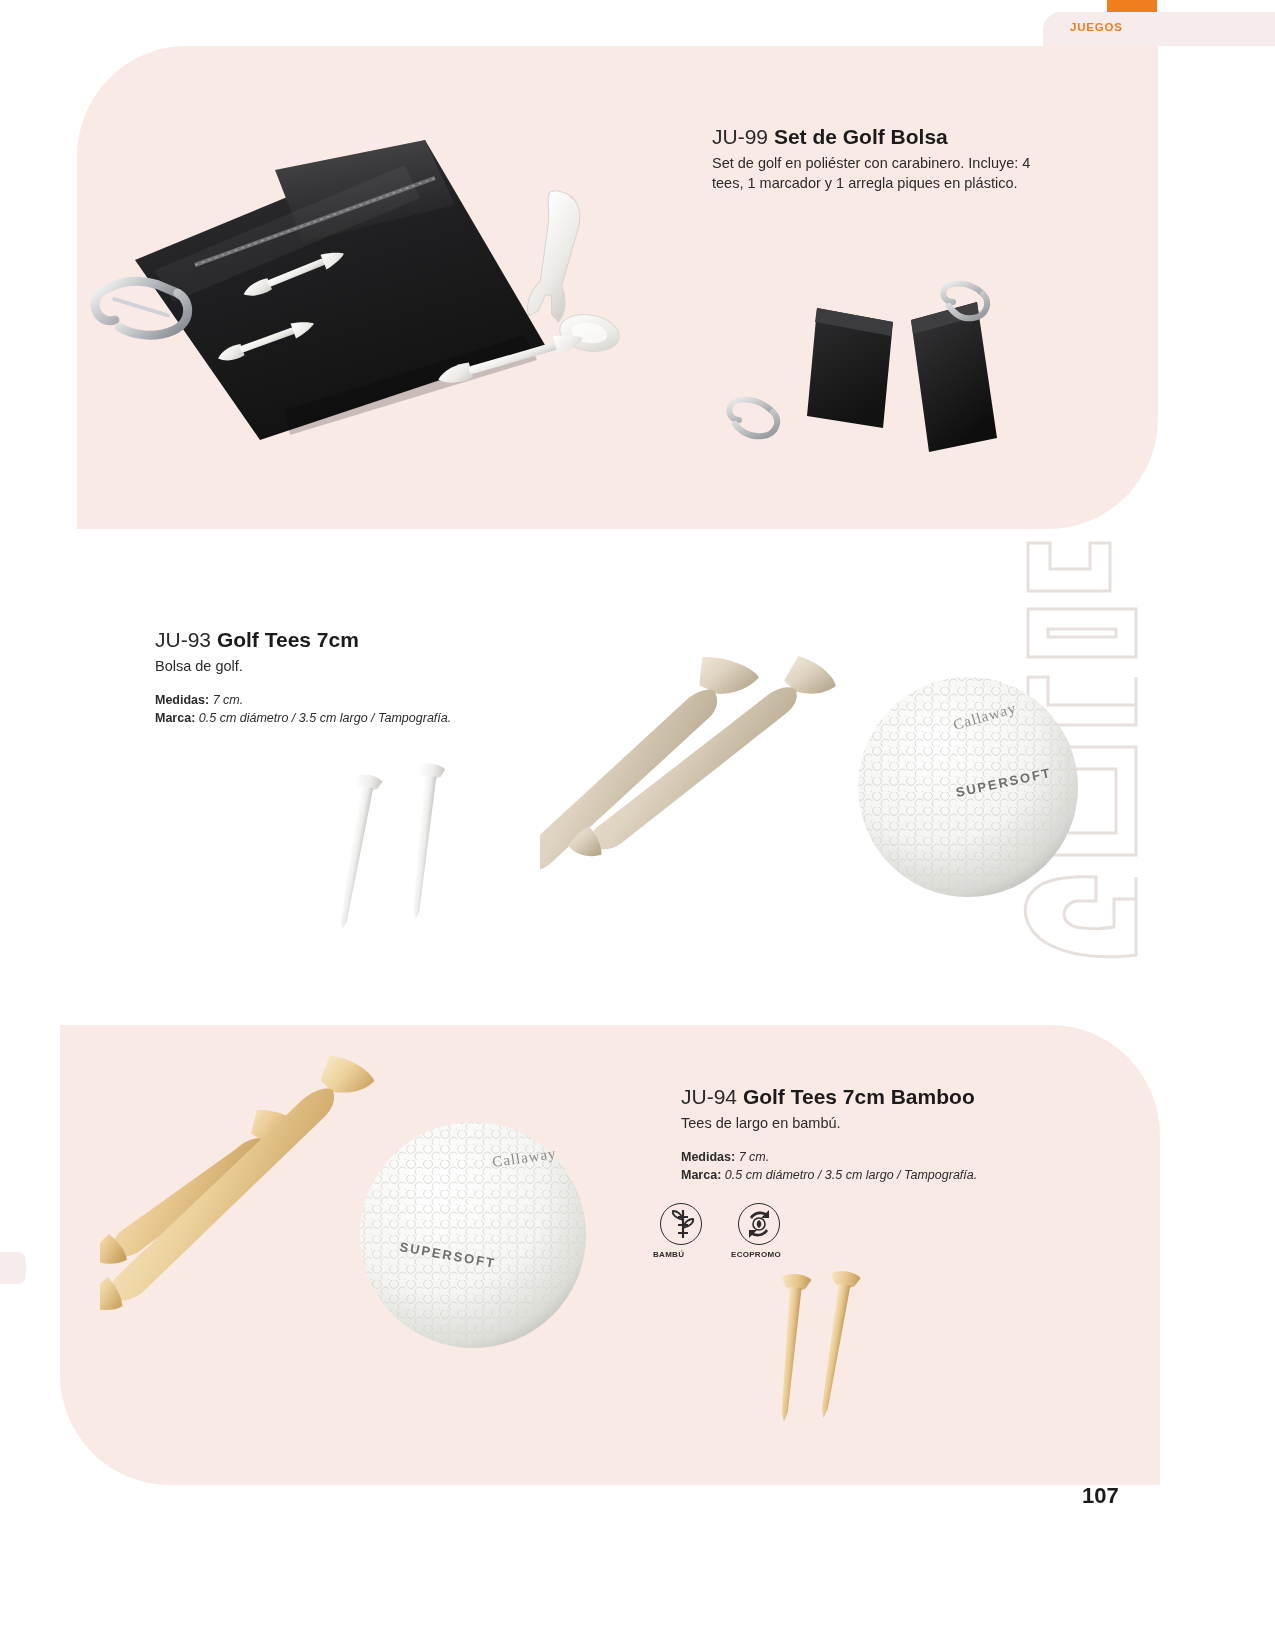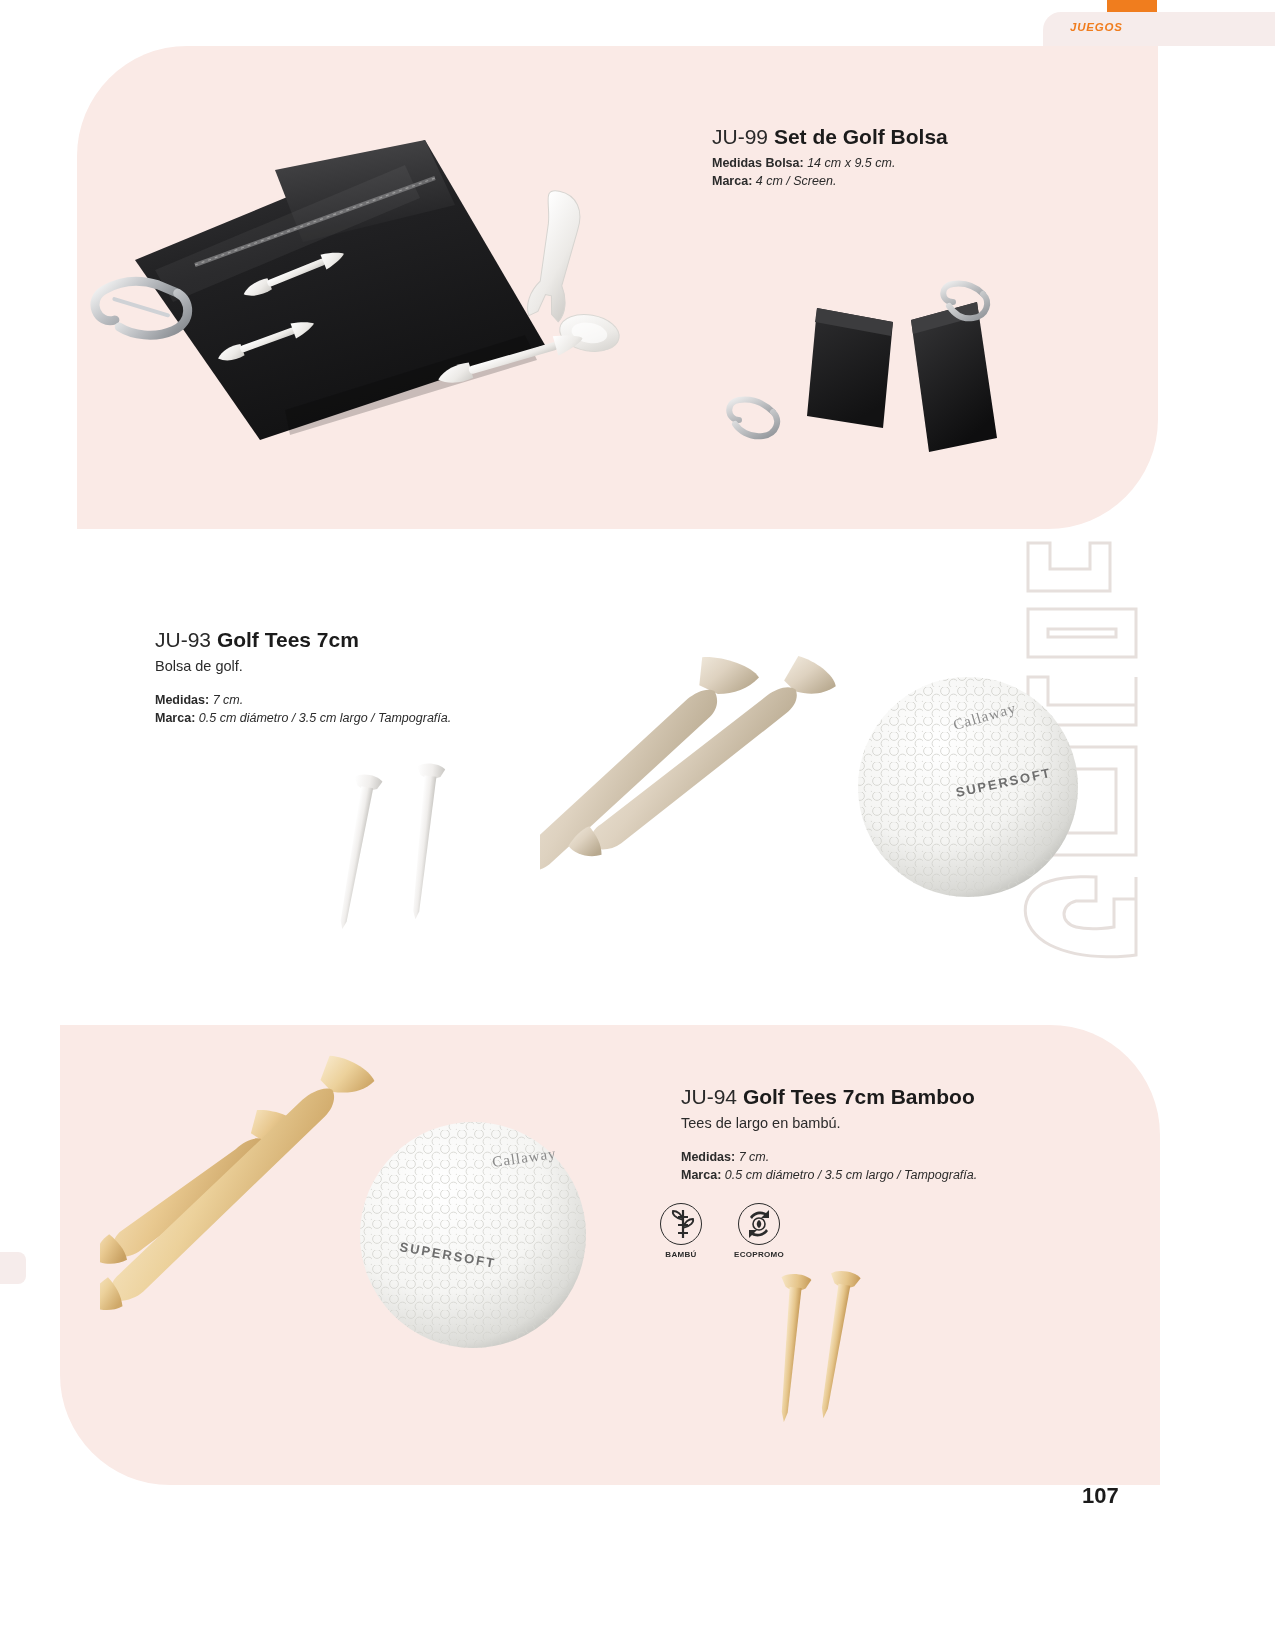--- a/index.html
+++ b/index.html
@@ -15,21 +15,20 @@
     font-family: "Liberation Sans", sans-serif;
     color: #1a1a1a;
   }
 
   
   .top-tab-bar {
     position: absolute;
     top: 0; left: 0;
     width: 1162px;
     height: 52px;
-    font-style: italic;
   }
   .tab-accent {
     position: absolute;
     top: 0;
     left: 1107px;
     width: 50px;
     height: 12px;
     background: #f07d1e;
   }
   .tab-panel {
@@ -132,21 +131,21 @@
   
   .eco-row {
     position: absolute;
     top: 1203px;
     left: 653px;
     display: flex;
     gap: 22px;
   }
   .eco-badge {
     width: 56px;
-    text-align: center;
+    text-align: left;
   }
   .eco-circle {
     width: 42px;
     height: 42px;
     border-radius: 50%;
     border: 1.6px solid #2b2b2b;
     margin: 0 auto 5px auto;
     position: relative;
     box-sizing: border-box;
   }
@@ -282,30 +281,21 @@
       <path d="M36 12 C44 20 40 34 26 36 C14 38 6 30 2 24" fill="none" stroke="url(#metalG2)" stroke-width="6" stroke-linecap="round"></path>
     </g>
   </svg>
 </div>
 
 <div class="info" id="info-ju99">
   <h2 class="title">
     <span class="code">JU-99</span>
     <span class="name">Set de Golf Bolsa</span>
   </h2>
-  <div class="specs">
-    <div>
-      <span class="lbl">Medidas Bolsa:</span>
-      <span class="val">14 cm x 9.5 cm.</span>
-    </div>
-    <div>
-      <span class="lbl">Marca:</span>
-      <span class="val">4 cm / Screen.</span>
-    </div>
-  </div>
+  <p class="desc">Set de golf en poliéster con carabinero. Incluye: 4 tees, 1 marcador y 1 arregla piques en plástico.</p>
 </div>
 
 <div class="watermark">
   <svg width="250" height="460" viewBox="0 0 250 460" aria-hidden="true">
     <g fill="none" stroke="#e6dfdc" stroke-width="3">
 
       <path d="M210 18 L210 66 L128 66 L128 18 L150 18 L150 44 L190 44 L190 18 Z"></path>
       <path d="M236 84 L236 132 L128 132 L128 84 Z M148 104 L148 112 L216 112 L216 104 Z"></path>
       <path d="M236 152 L236 200 L128 200 L128 152 L148 152 L148 180 L236 180 Z"></path>
       <path d="M236 222 L236 330 L128 330 L128 222 Z M148 244 L148 308 L216 308 L216 244 Z"></path>

